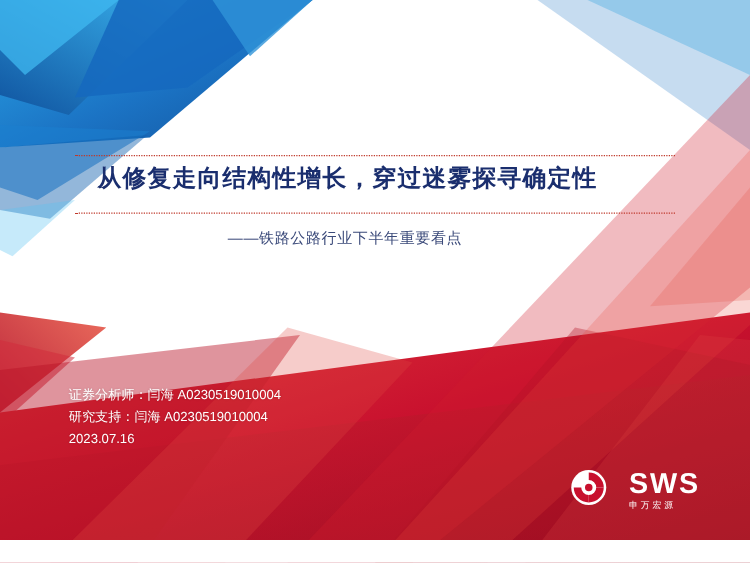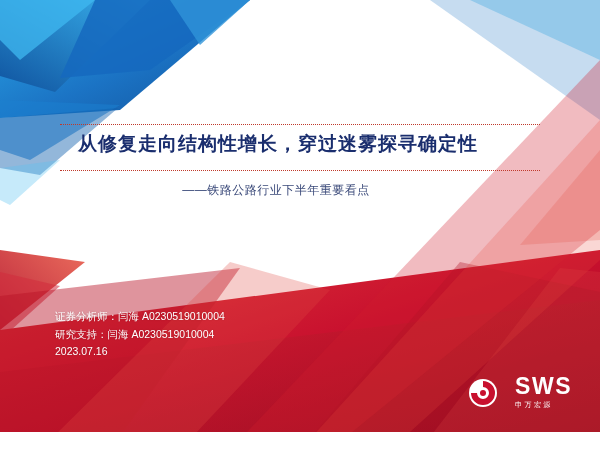--- a/index.html
+++ b/index.html
@@ -76,24 +76,24 @@
     color: #ffffff;
     font-size: 10.5px;
     line-height: 17.5px;
     text-shadow: 0 0 2px rgba(0,0,0,0.18);
   }
   .info div { white-space: nowrap; }
 
   
   .logo {
     position: absolute;
-    right: 28px;
+    right: 40px;
     bottom: 42px;
     display: flex;
-    align-items: flex-end;
+    align-items: flex-start;
     gap: 17px;
   }
   .logo-mark {
     width: 30px;
     height: 30px;
     position: relative;
   }
   .logo-text {
     display: flex;
     flex-direction: column;

